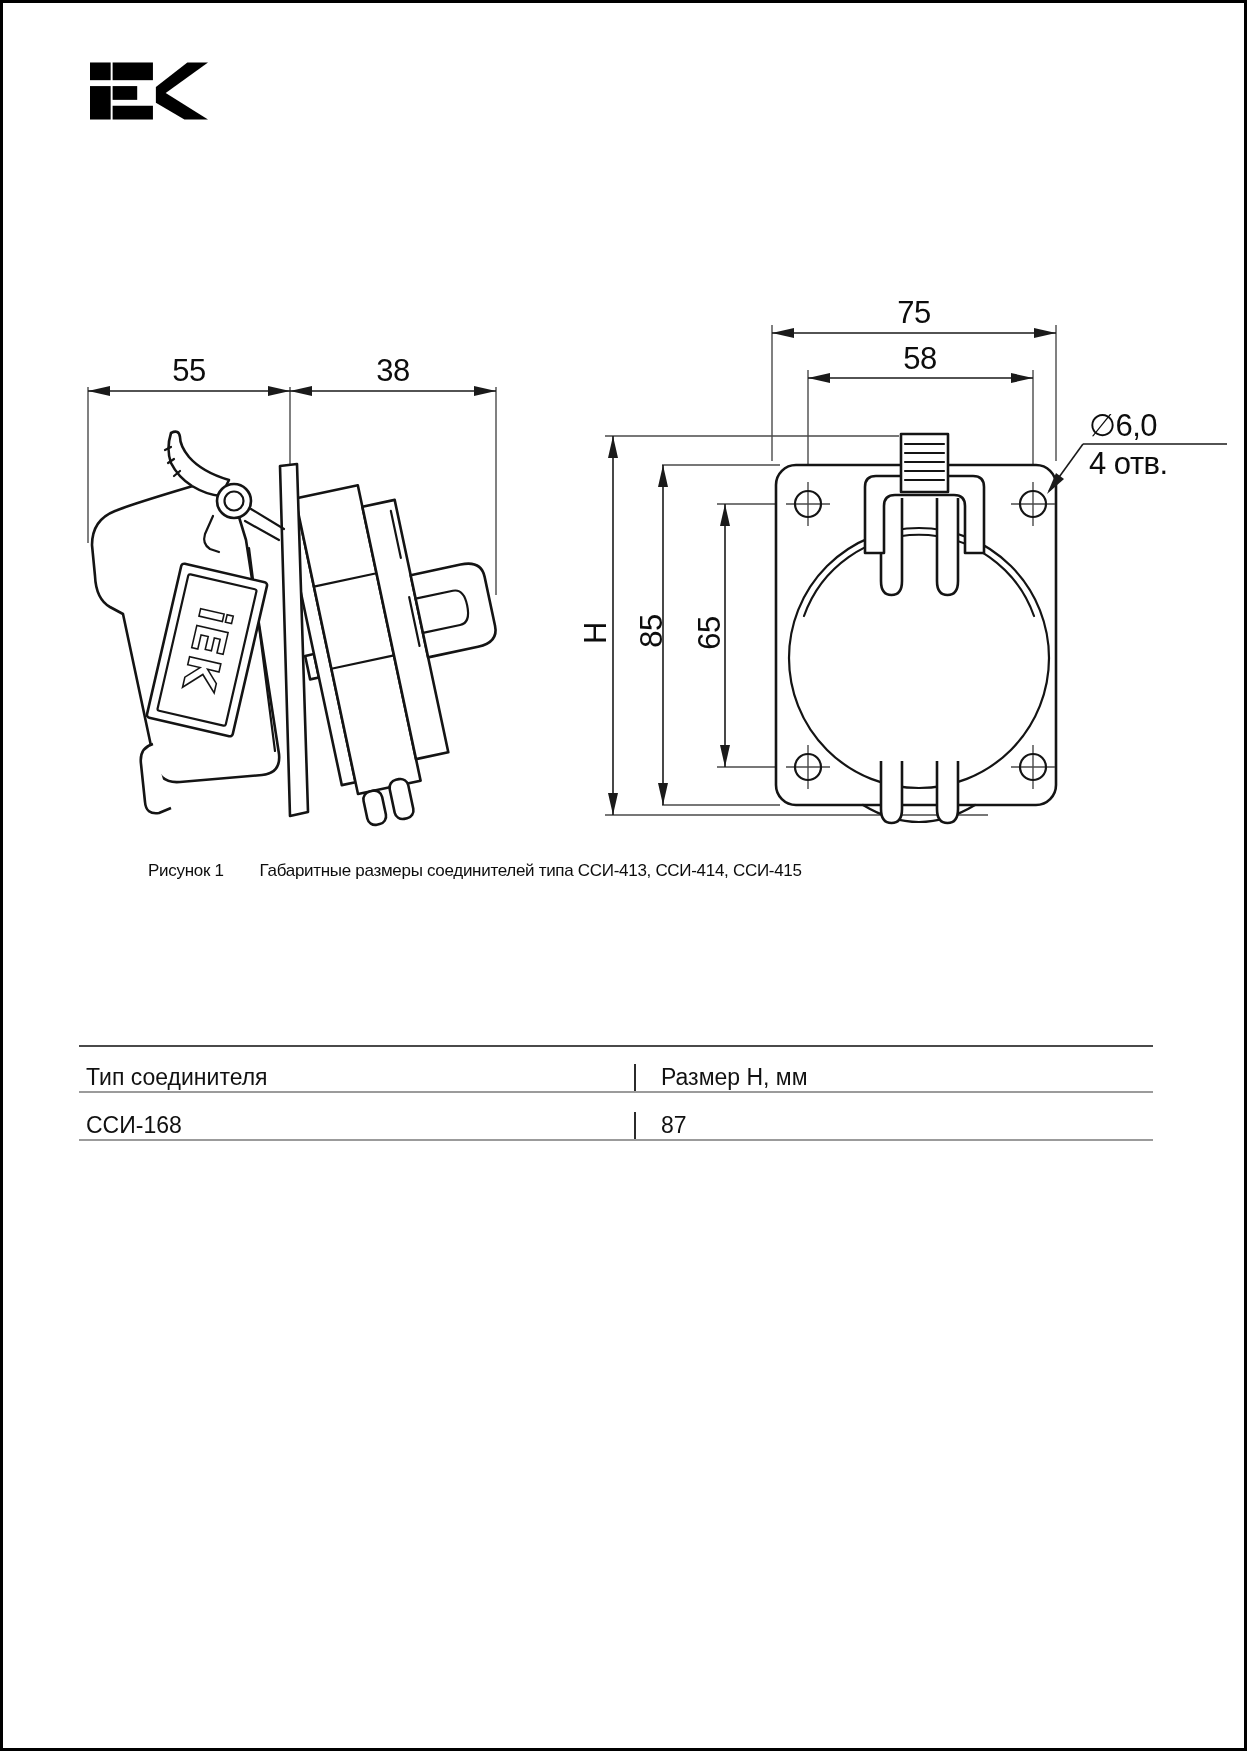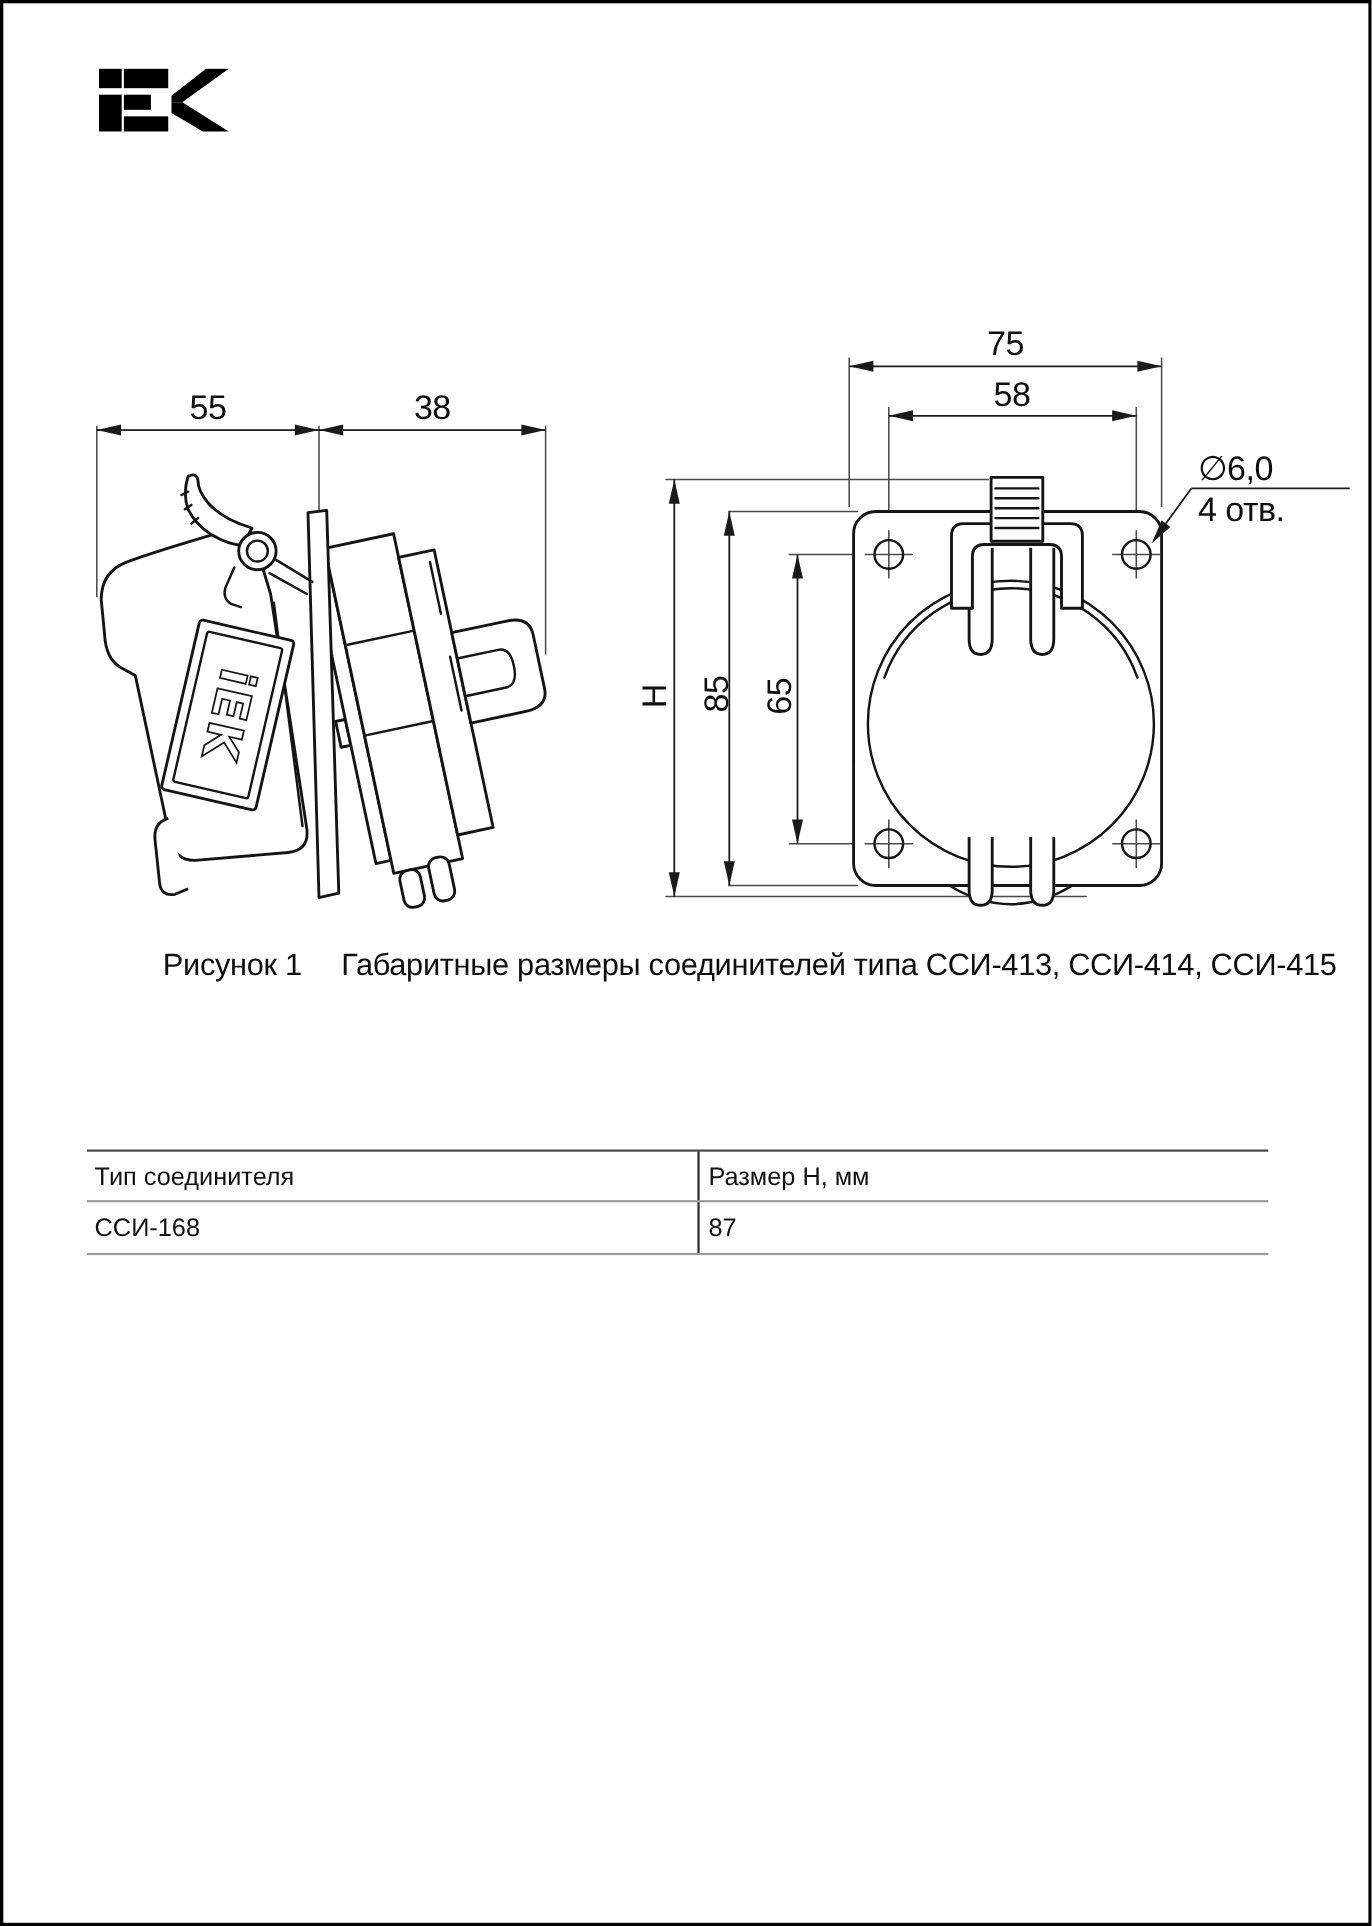--- a/index.html
+++ b/index.html
@@ -7,29 +7,29 @@
   .logo{position:absolute;left:87px;top:59px;}
   .drawing{position:absolute;left:0;top:0;}
   
   .part{fill:#fff;stroke:#141414;stroke-width:2.6;stroke-linejoin:round;}
   .partln{fill:none;stroke:#141414;stroke-width:2.2;stroke-linejoin:round;stroke-linecap:round;}
   .thin{fill:none;stroke:#4a4a4a;stroke-width:1.4;}
   .dim{fill:none;stroke:#1a1a1a;stroke-width:1.6;}
   .arr{fill:#1a1a1a;stroke:none;}
   .dimtext{font:31px "Liberation Sans",sans-serif;fill:#0d0d0d;letter-spacing:-0.5px;}
   .logotext{font:700 44px "DejaVu Sans",sans-serif;fill:none;stroke:#141414;stroke-width:1.6;letter-spacing:2px;}
-  .caption{position:absolute;left:145px;top:858px;font-size:28px;color:#0d0d0d;white-space:nowrap;letter-spacing:-0.3px;}
+  .caption{position:absolute;left:145px;top:858px;font-size:17px;color:#0d0d0d;white-space:nowrap;letter-spacing:-0.3px;}
   .caption .cap2{margin-left:36px;}
   
   .dtable{position:absolute;left:76px;top:1042px;width:1074px;border-top:2px solid #4a4a4a;font-size:23px;color:#111;}
-  .trow{display:flex;border-bottom:2px solid #9b9b9b;height:46px;}
+  .trow{display:flex;border-bottom:2px solid #9b9b9b;height:46px;align-items:flex-end;}
   .trow.thead{height:44px;}
   .tcell{display:flex;align-items:center;box-sizing:border-box;}
   .c1{width:557px;border-right:2px solid #2b2b2b;padding-left:7px;}
-  .c2{flex:1;padding-left:8px;}
+  .c2{flex:1;padding-left:25px;}
 </style>
 </head>
 <body>
 
 <div class="page">
 
   <svg class="logo" width="118" height="58" viewBox="0 0 120 58" aria-label="iEK">
     <g fill="#000">
       <rect x="0" y="0" width="21" height="18"></rect>
       <rect x="0" y="24" width="21" height="34"></rect>

